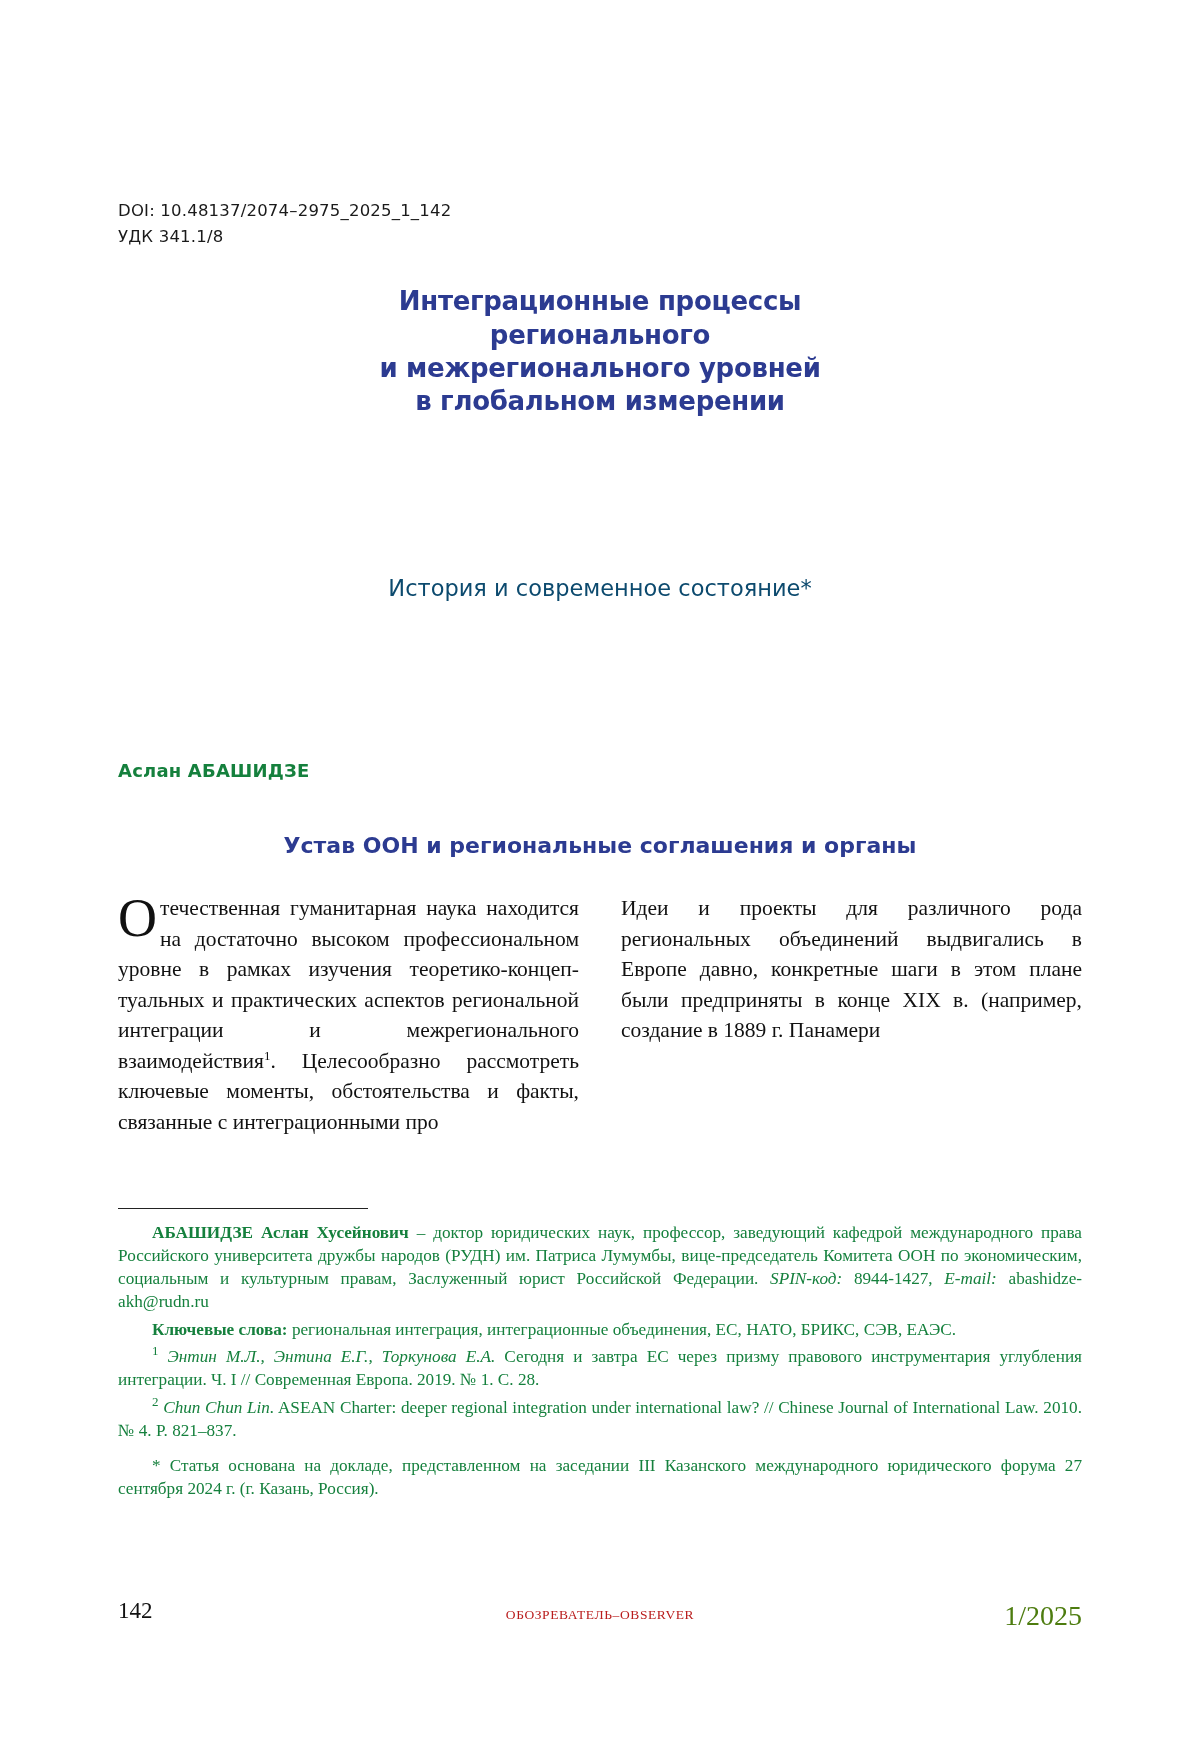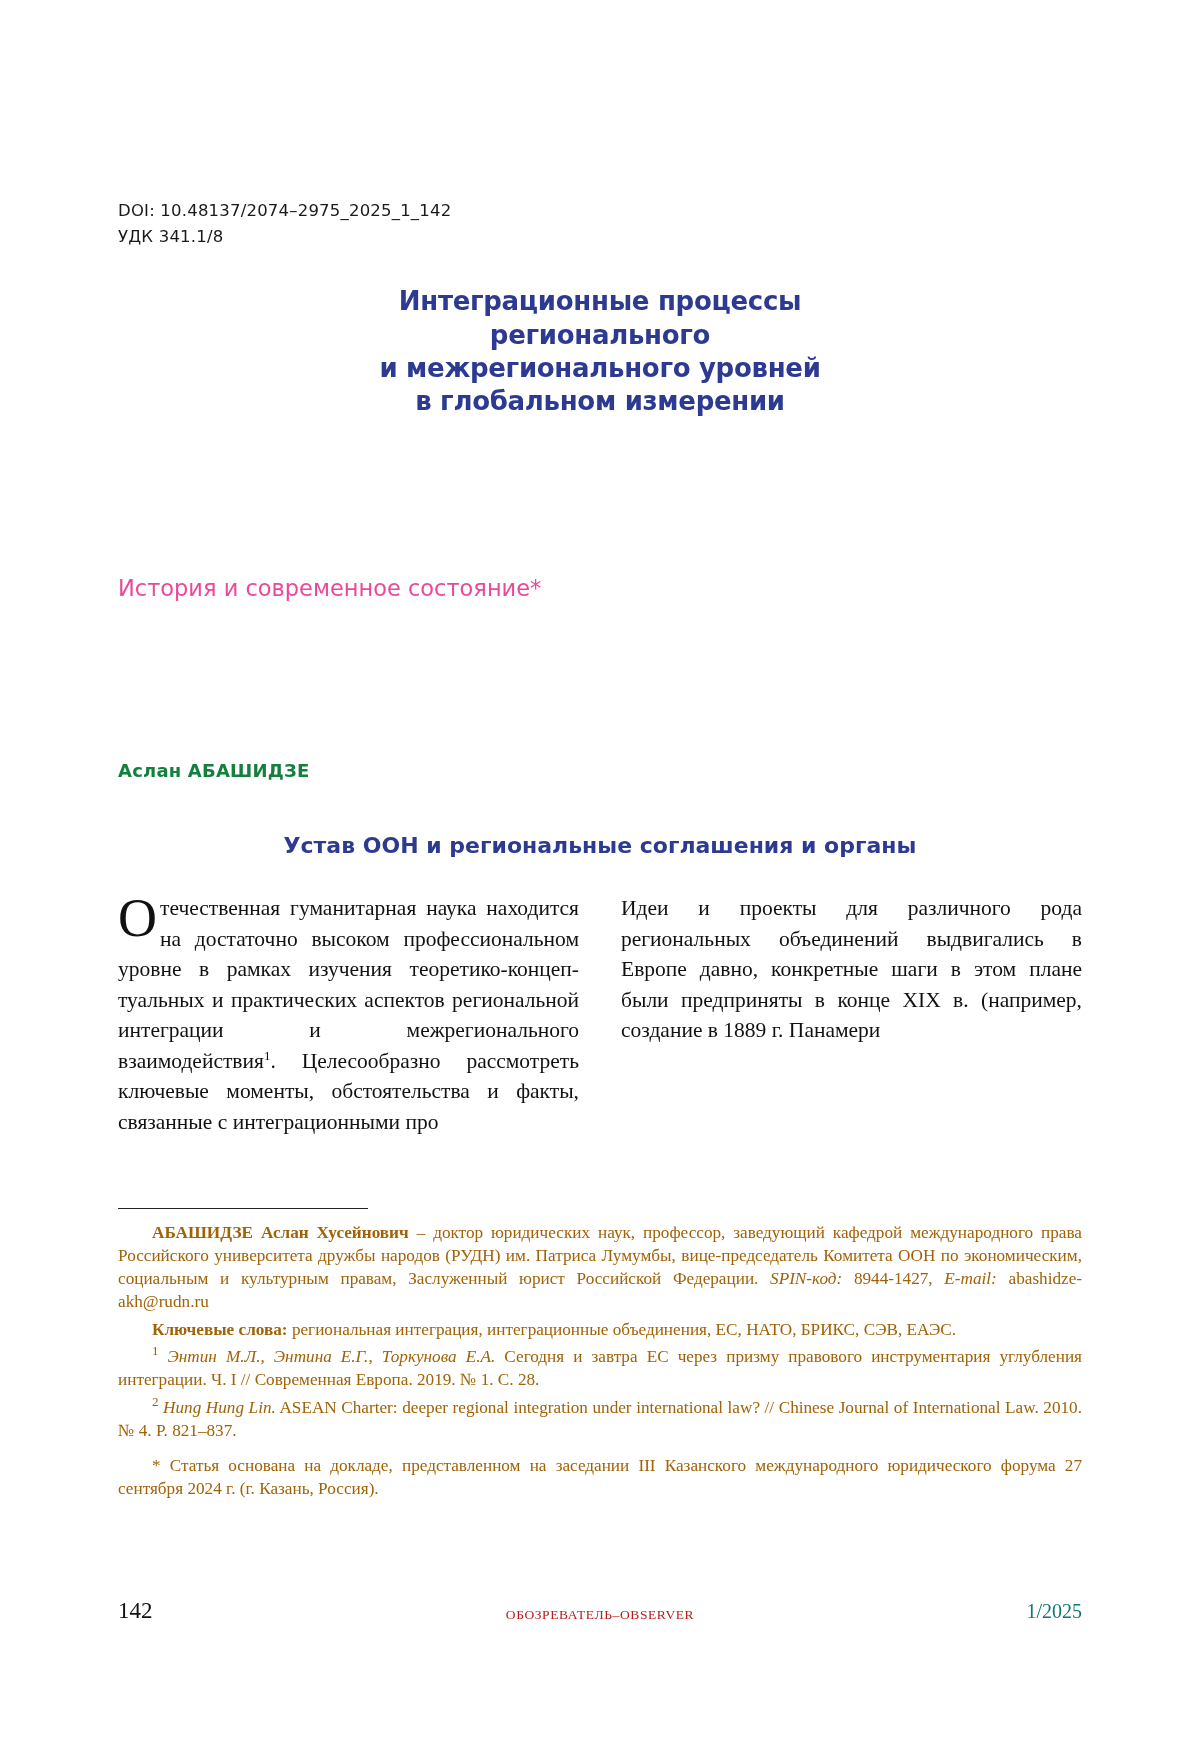--- a/index.html
+++ b/index.html
@@ -51,24 +51,24 @@
     color: #2c3b91;
     letter-spacing: -0.3px;
   }
   .title .l1 { display: block; }
 
   .subtitle {
     position: absolute;
     top: 575px;
     left: 0;
     width: 964px;
-    text-align: left;
+    text-align: center;
     font-family: "DejaVu Sans", sans-serif;
     font-size: 22.5px;
-    color: #ec4899;
+    color: #0c4a6e;
   }
 
   
   .author {
     position: absolute;
     top: 760px;
     left: 0;
     font-family: "DejaVu Sans", sans-serif;
     font-weight: bold;
     font-size: 18px;
@@ -139,21 +139,21 @@
   
   .footnotes {
     position: absolute;
     top: 1222px;
     left: 0;
     width: 964px;
     font-family: "Liberation Serif", serif;
     font-size: 17.2px;
     line-height: 1.33;
     text-align: justify;
-    color: #a16207;
+    color: #15803d;
   }
   .footnotes p { margin: 0 0 5px 0; }
   .footnotes .indent { text-indent: 34px; }
   .footnotes b { font-weight: bold; }
   .footnotes i { font-style: italic; }
   .fn-gap { margin-top: 12px !important; }
 
   
   .footer {
     position: absolute;
@@ -179,22 +179,22 @@
     font-family: "Liberation Serif", serif;
     font-size: 13.5px;
     letter-spacing: 0.6px;
     color: #b91c1c;
   }
   .footer .issue {
     position: absolute;
     right: 0;
     top: 2px;
     font-family: "Liberation Serif", serif;
-    font-size: 20px;
-    color: #0f766e;
+    font-size: 28px;
+    color: #4d7c0f;
   }
 </style>
 </head>
 <body>
 
 <div class="page">
   <div class="content">
 
     <div class="codes">
       <div>DOI: 10.48137/2074–2975_2025_1_142</div>
@@ -225,21 +225,21 @@
 
     <div class="fn-rule"></div>
 
     <div class="footnotes">
       <p class="indent"><b>АБАШИДЗЕ Аслан Хусейнович</b><span> – доктор юридических наук, профессор, заведующий кафедрой международного права Российского университета дружбы народов (РУДН) им. Патриса Лумумбы, вице-председатель Комитета ООН по экономическим, социальным и культурным правам, Заслуженный юрист Российской Федерации. </span><i>SPIN-код:</i><span> 8944-1427, </span><i>E-mail:</i><span> abashidze-akh@rudn.ru</span></p>
 
       <p class="indent"><b>Ключевые слова:</b><span> региональная интеграция, интеграционные объединения, ЕС, НАТО, БРИКС, СЭВ, ЕАЭС.</span></p>
 
       <p class="indent"><sup class="fn">1</sup> <i>Энтин М.Л., Энтина Е.Г., Торкунова Е.А.</i><span> Сегодня и завтра ЕС через призму правового инструментария углубления интеграции. Ч. I // Современная Европа. 2019. № 1. С. 28.</span></p>
 
-      <p class="indent"><sup class="fn">2</sup> <i>Hung Hung Lin.</i><span> ASEAN Charter: deeper regional integration under international law? // Chinese Journal of International Law. 2010. № 4. P. 821–837.</span></p>
+      <p class="indent"><sup class="fn">2</sup> <i>Chun Chun Lin.</i><span> ASEAN Charter: deeper regional integration under international law? // Chinese Journal of International Law. 2010. № 4. P. 821–837.</span></p>
 
       <p class="indent fn-gap"><span>*</span><span> Статья основана на докладе, представленном на заседании III Казанского международного юридического форума 27 сентября 2024 г. (г. Казань, Россия).</span></p>
     </div>
 
     <div class="footer">
       <div class="pageno">142</div>
       <div class="journal">ОБОЗРЕВАТЕЛЬ–OBSERVER</div>
       <div class="issue">1/2025</div>
     </div>
 

